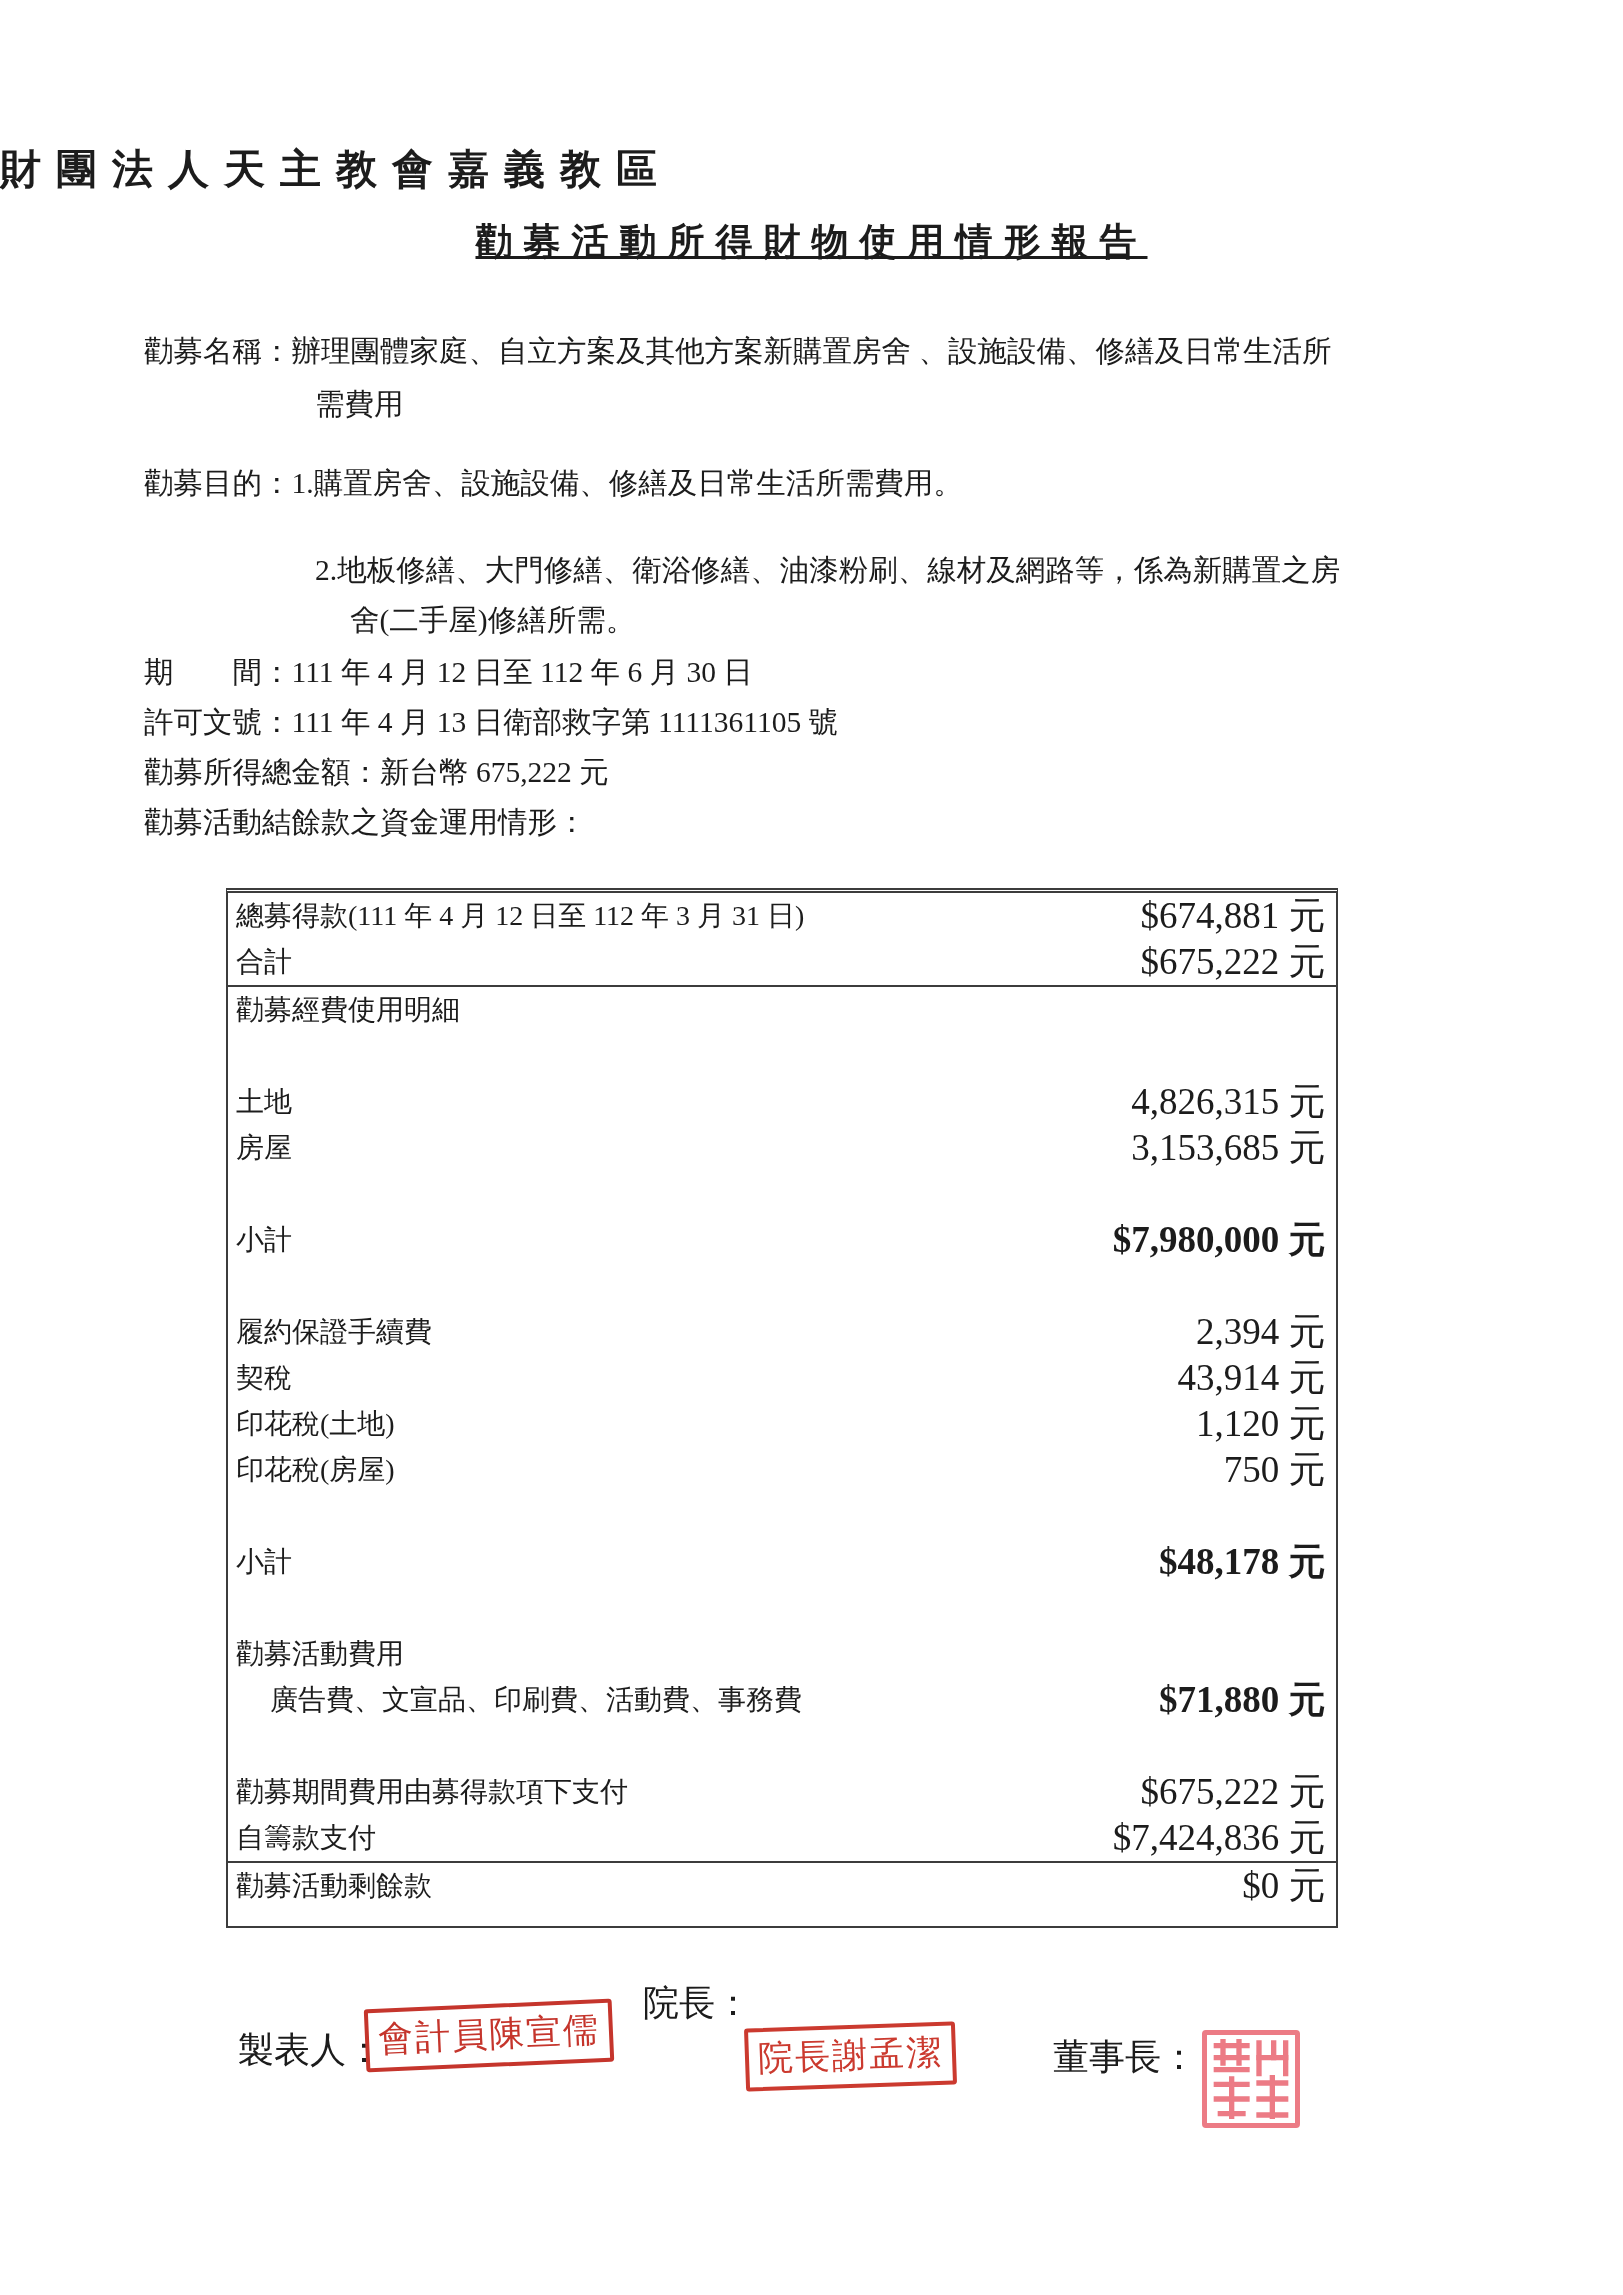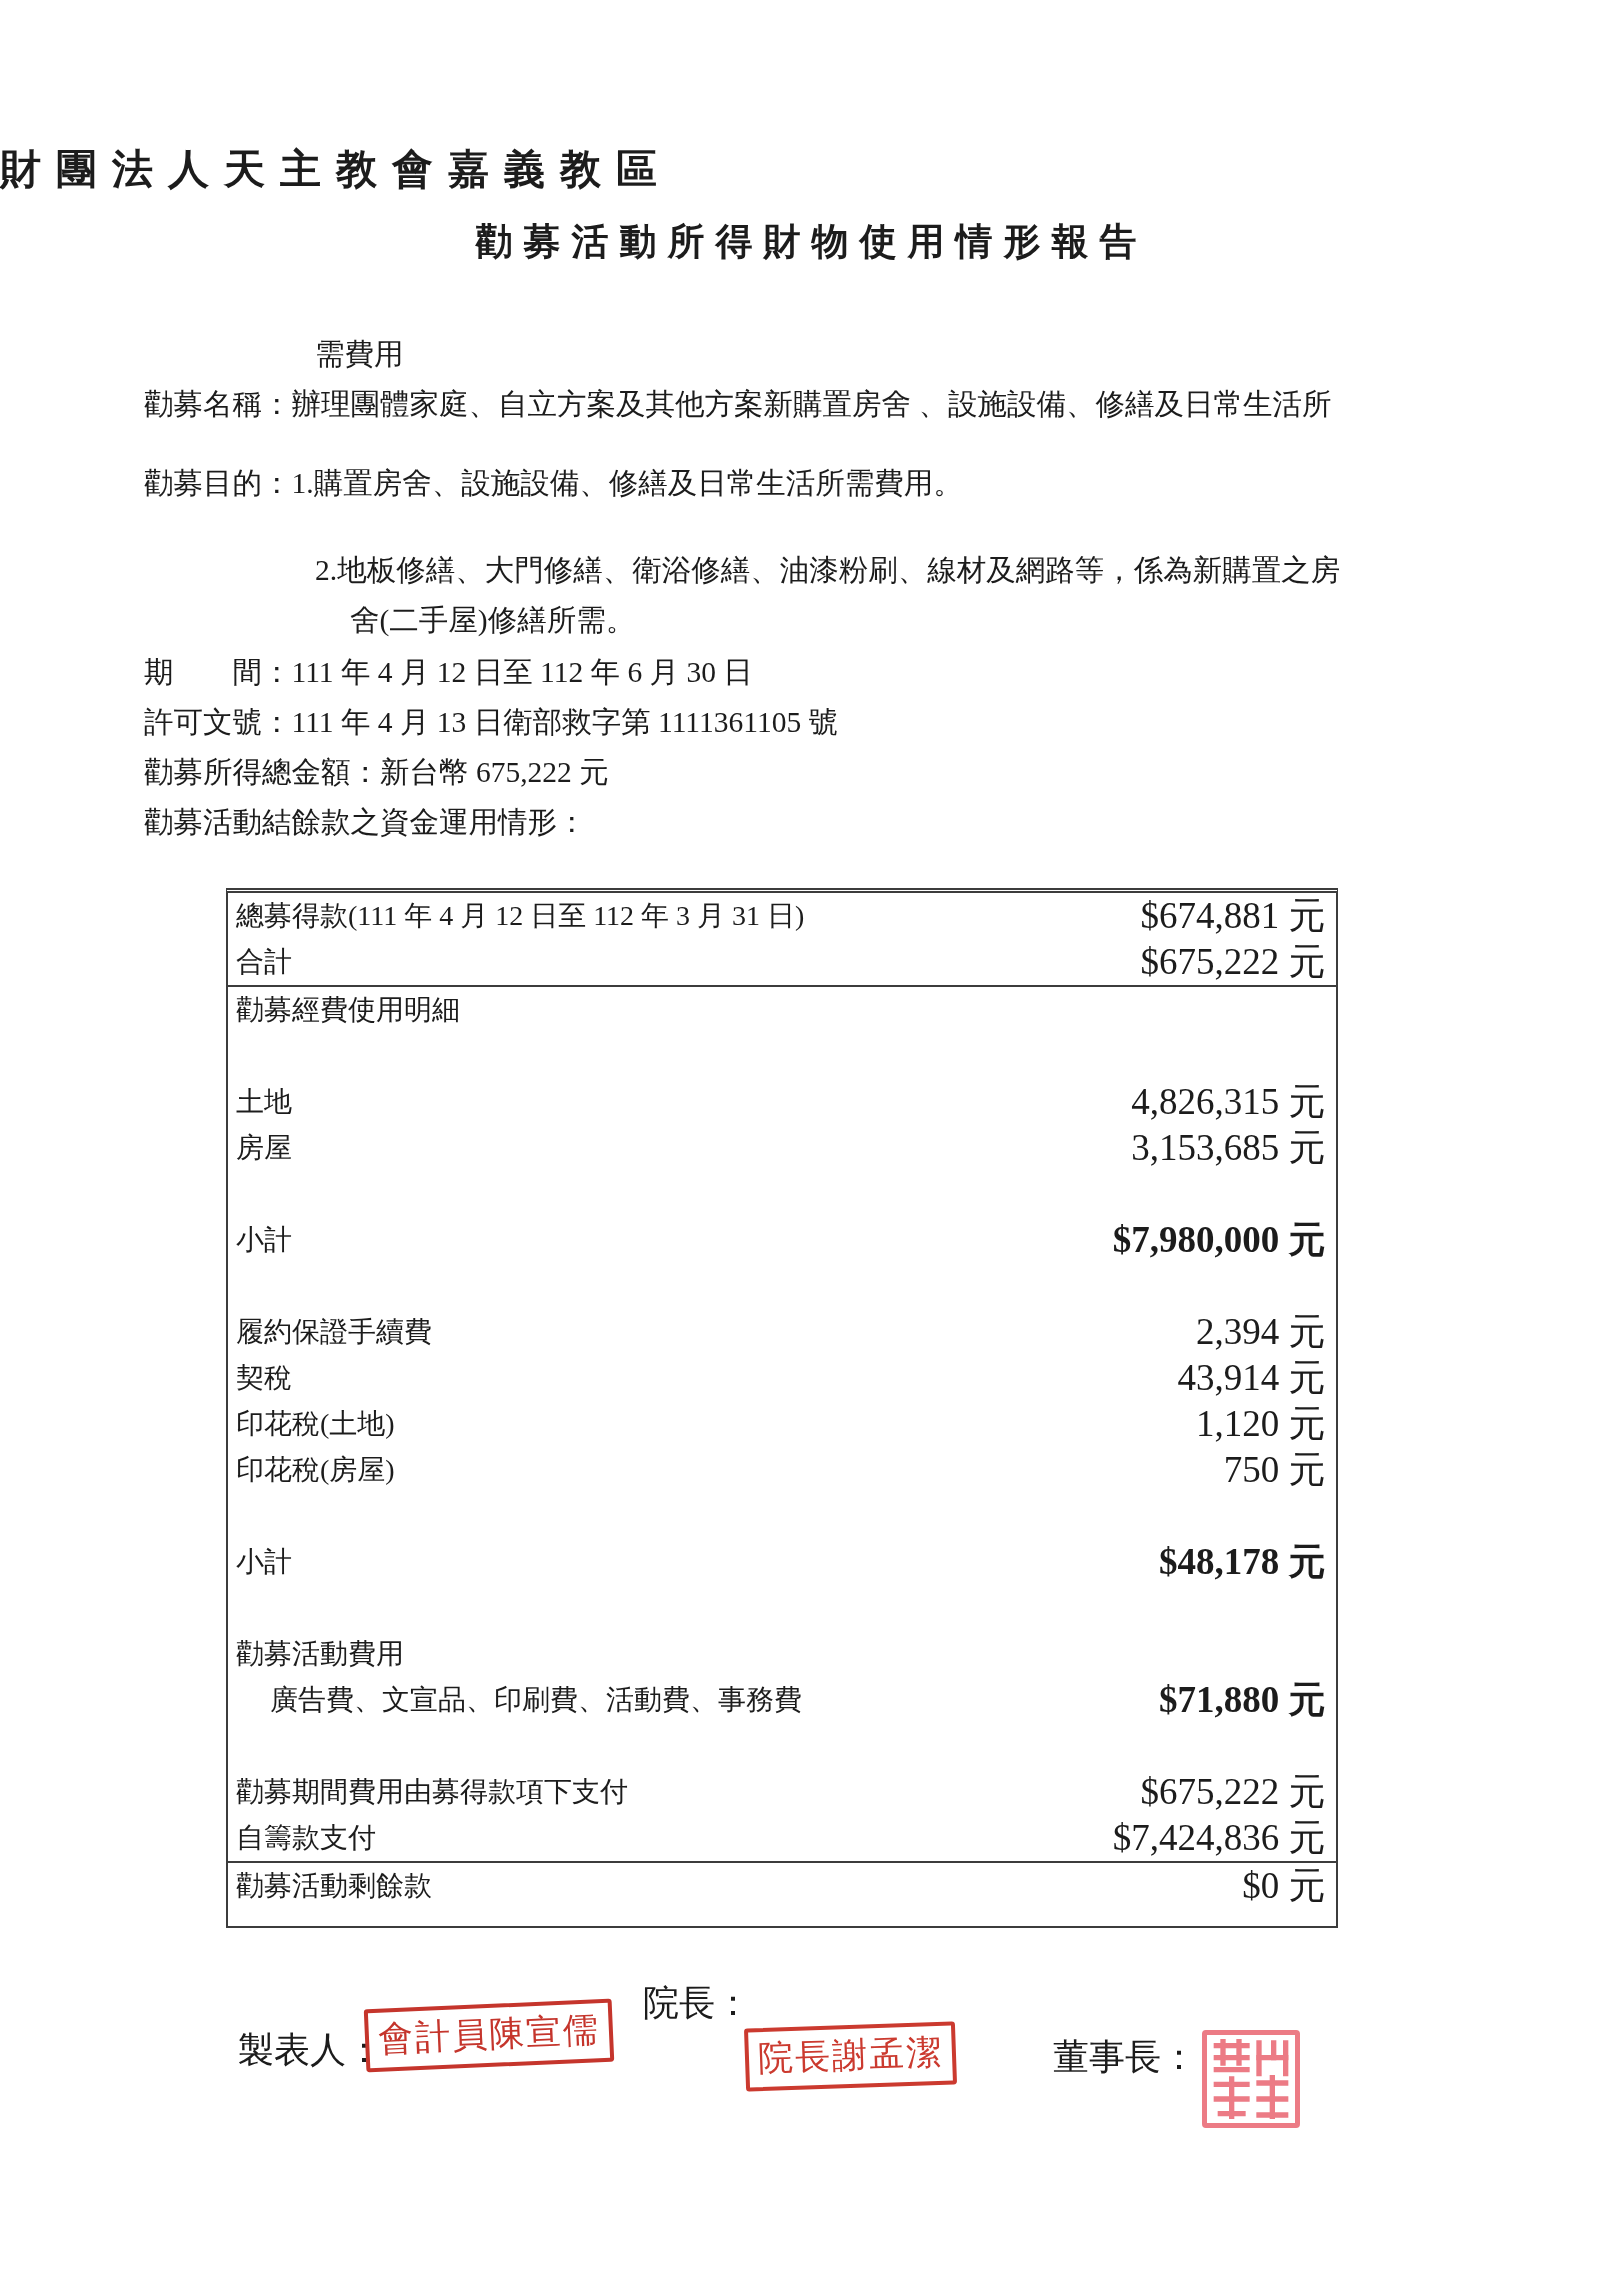--- a/index.html
+++ b/index.html
@@ -25,20 +25,21 @@
   }
   .doc-subtitle {
     position: absolute;
     top: 218px; left: 0; right: 0;
     text-align: center;
     font-size: 37px;
     font-weight: 600;
     letter-spacing: 11px;
     line-height: 48px;
     white-space: nowrap;
+    text-decoration: underline;
   }
 
   
   .info {
     position: absolute;
     left: 144px; top: 326px; width: 1361px;
     font-size: 29.5px;
     line-height: 50px;
   }
   .info .line { white-space: nowrap; }
@@ -111,22 +112,22 @@
 </style>
 </head>
 <body>
 
 <div class="page">
 
   <div class="doc-title">財團法人天主教會嘉義教區</div>
   <div class="doc-subtitle">勸募活動所得財物使用情形報告</div>
 
   <div class="info">
+    <div class="line line-name1"><span>勸募名稱：</span><span>辦理團體家庭、自立方案及其他方案新購置房舍 、設施設備、修繕及日常生活所</span></div>
     <div class="line line-name2">需費用</div>
-    <div class="line line-name1"><span>勸募名稱：</span><span>辦理團體家庭、自立方案及其他方案新購置房舍 、設施設備、修繕及日常生活所</span></div>
     <div class="line line-purpose"><span>勸募目的：</span><span>1.購置房舍、設施設備、修繕及日常生活所需費用。</span></div>
     <div class="line line-item2a">2.地板修繕、大門修繕、衛浴修繕、油漆粉刷、線材及網路等，係為新購置之房</div>
     <div class="line line-item2b">舍(二手屋)修繕所需。</div>
     <div class="line line-period"><span>期　　間：</span><span>111 年 4 月 12 日至 112 年 6 月 30 日</span></div>
     <div class="line"><span>許可文號：</span><span>111 年 4 月 13 日衛部救字第 1111361105 號</span></div>
     <div class="line">勸募所得總金額：新台幣 675,222 元</div>
     <div class="line">勸募活動結餘款之資金運用情形：</div>
   </div>
 
   <div class="box">

